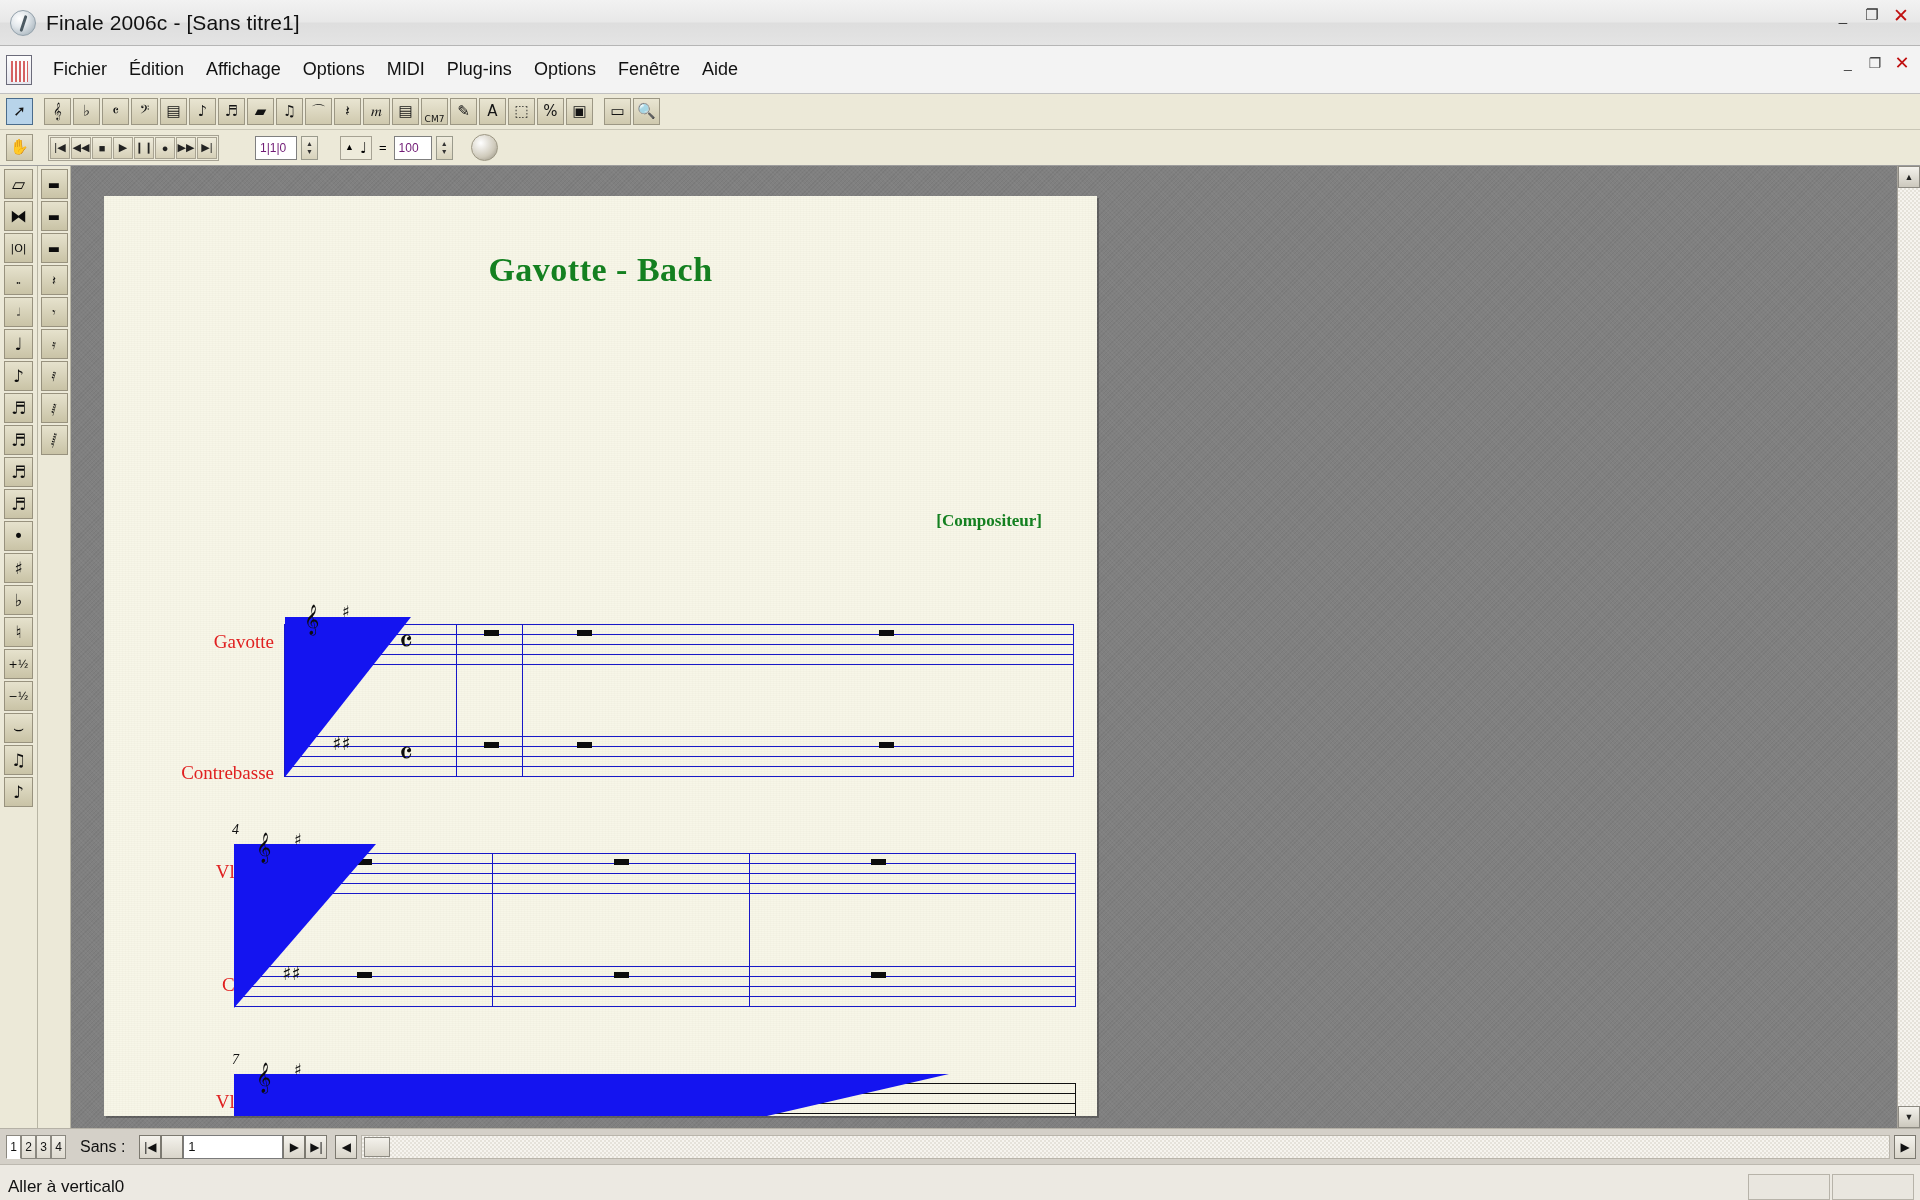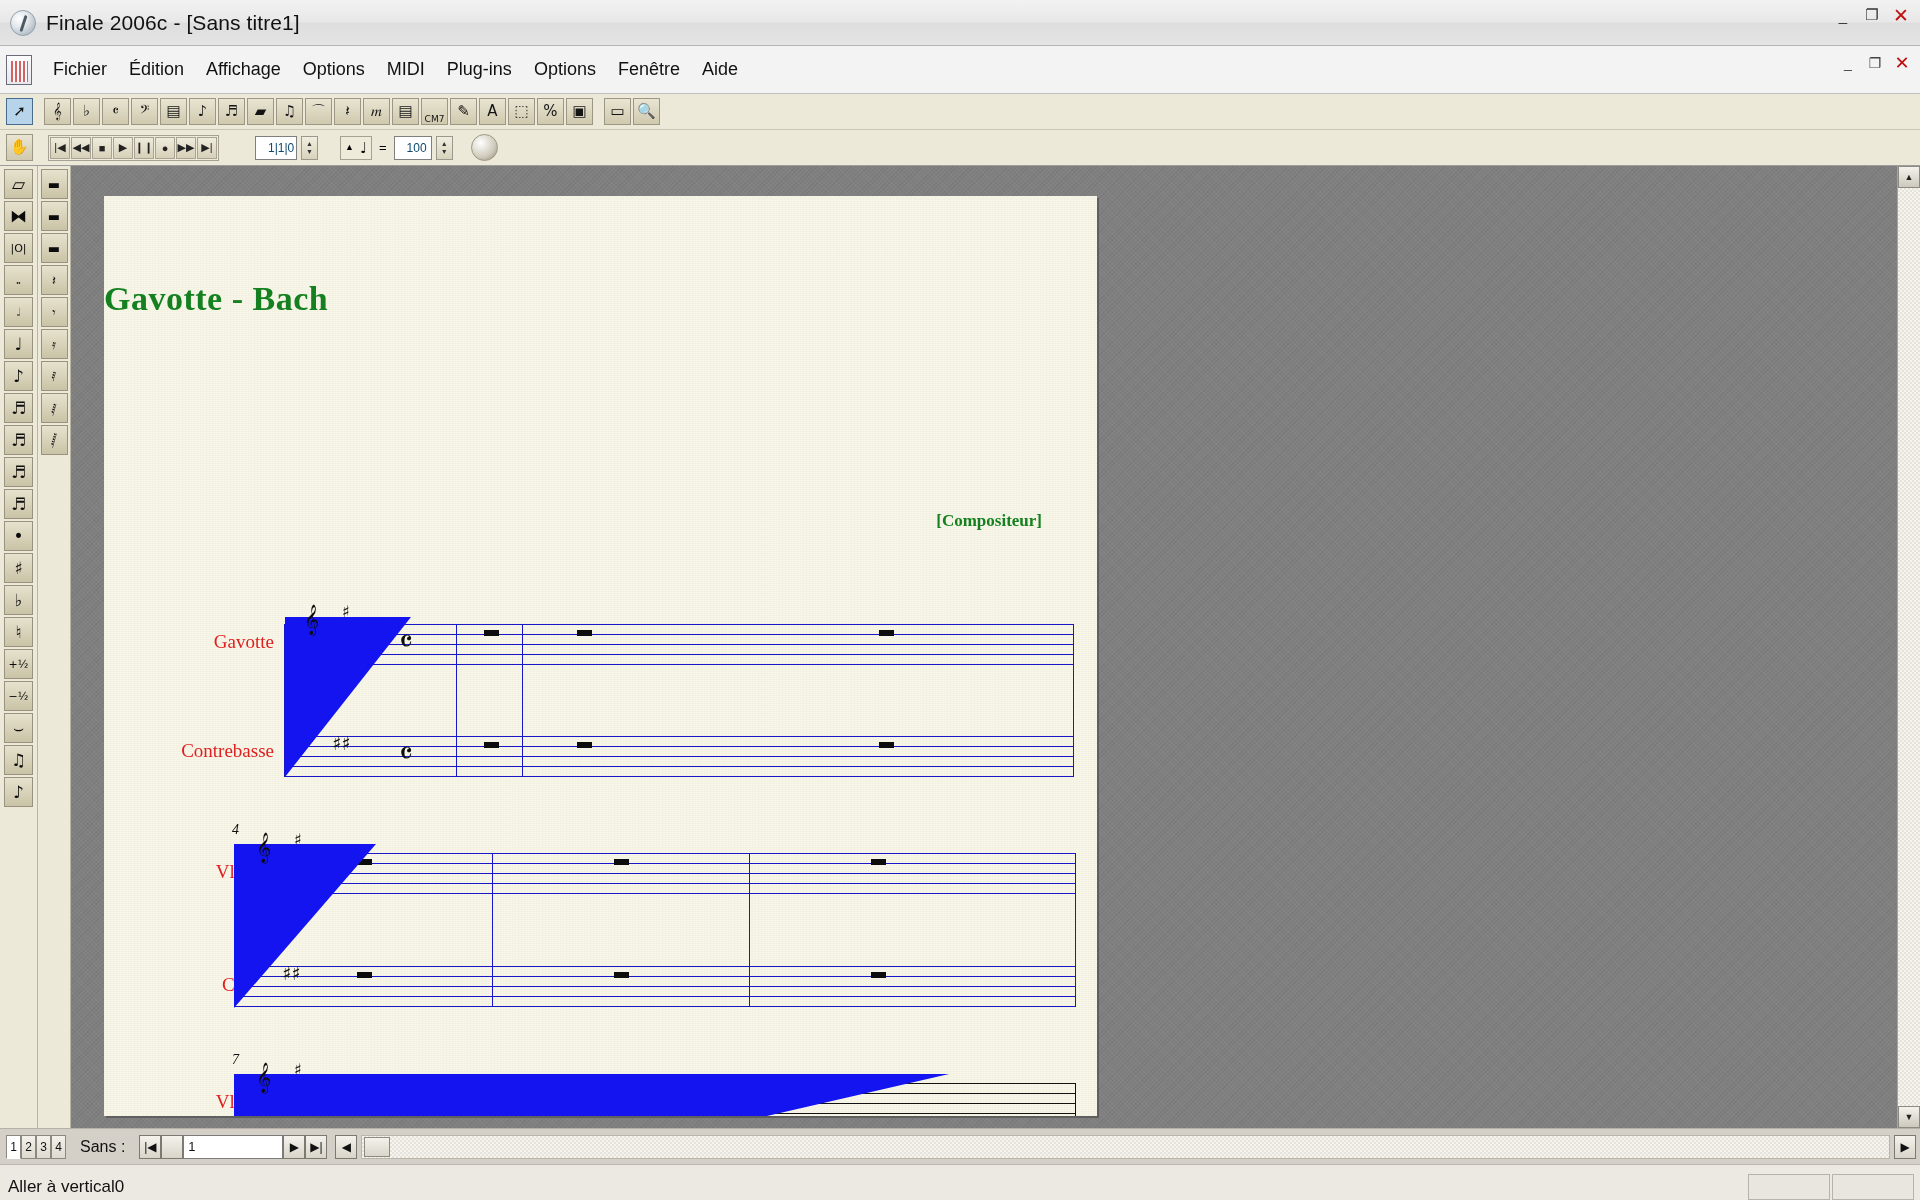--- a/index.html
+++ b/index.html
@@ -85,21 +85,21 @@
     background:#eeebdb; padding:1px; gap:1px; }
   .pbtn {
     width:20px;height:22px;
     background:linear-gradient(to bottom,#efecdc,#d6d0b8);
     border:1px solid #a8a392;
     display:flex;align-items:center;justify-content:center;
     font-size:11px;color:#222;
   }
   .fieldbox {
     height:24px;border:1px solid #7f7f7f;background:#fff;
-    display:flex;align-items:center;padding:0 12px;font-size:12px;color:#0c4a6e;
+    display:flex;align-items:center;padding:0 4px;font-size:12px;color:#701a75;
   }
   .spin { width:17px;height:24px;border:1px solid #9a9a8c;
     background:linear-gradient(to bottom,#f1eee0,#d8d3bc);
     display:flex;flex-direction:column;align-items:center;justify-content:center;
     font-size:7px;line-height:8px;color:#333;}
 
   
   #main { display:flex; height: calc(1200px - 46px - 40px - 36px - 36px - 36px - 44px); }
 
   
@@ -133,23 +133,23 @@
   #page {
     position:absolute; left:33px; top:30px; width:993px; height:920px;
     background:#f7f6e8;
     background-image:
       repeating-linear-gradient(0deg, rgba(180,175,150,.05) 0 1px, transparent 1px 2px),
       repeating-linear-gradient(90deg, rgba(180,175,150,.04) 0 1px, transparent 1px 3px);
     box-shadow: 2px 2px 0 rgba(0,0,0,.25);
     overflow:hidden;
   }
   #score-title {
-    position:absolute; left:0; right:0; top:55px; 
+    position:absolute; left:0; right:0; top:55px; text-align:center;
     font-family:"Liberation Serif", serif; font-weight:bold;
-    font-size:34px; color:#148020; letter-spacing:.5px;margin-top:29px;
+    font-size:34px; color:#148020; letter-spacing:.5px;
   }
   #score-composer {
     position:absolute; right:55px; top:315px;
     font-family:"Liberation Serif", serif; font-weight:bold;
     font-size:17px; color:#148020;
   }
   .instname {
     position:absolute; font-family:"Liberation Serif",serif;
     font-size:19px; color:#e02020; text-align:right;
   }
@@ -441,21 +441,21 @@
       </div>
     </div>
 
   <div id="viewport">
     <div id="page">
 
       <div id="score-title">Gavotte - Bach</div>
       <div id="score-composer">[Compositeur]</div>
 
       <div class="instname" style="left:60px;top:435px;width:110px">Gavotte</div>
-      <div class="instname" style="left:20px;top:544px;width:150px">Contrebasse</div>
+      <div class="instname" style="left:20px;top:566px;width:150px">Contrebasse</div>
 
       <div class="staff" style="left:180px;top:428px;width:790px;height:40px">
         <div class="ln" style="top:0"></div>
           <div class="ln" style="top:10px"></div>
         <div class="ln" style="top:20px"></div>
           <div class="ln" style="top:30px"></div>
         <div class="ln" style="top:40px"></div>
       </div>
       <div class="staff" style="left:180px;top:540px;width:790px;height:40px">
         <div class="ln" style="top:0"></div>

